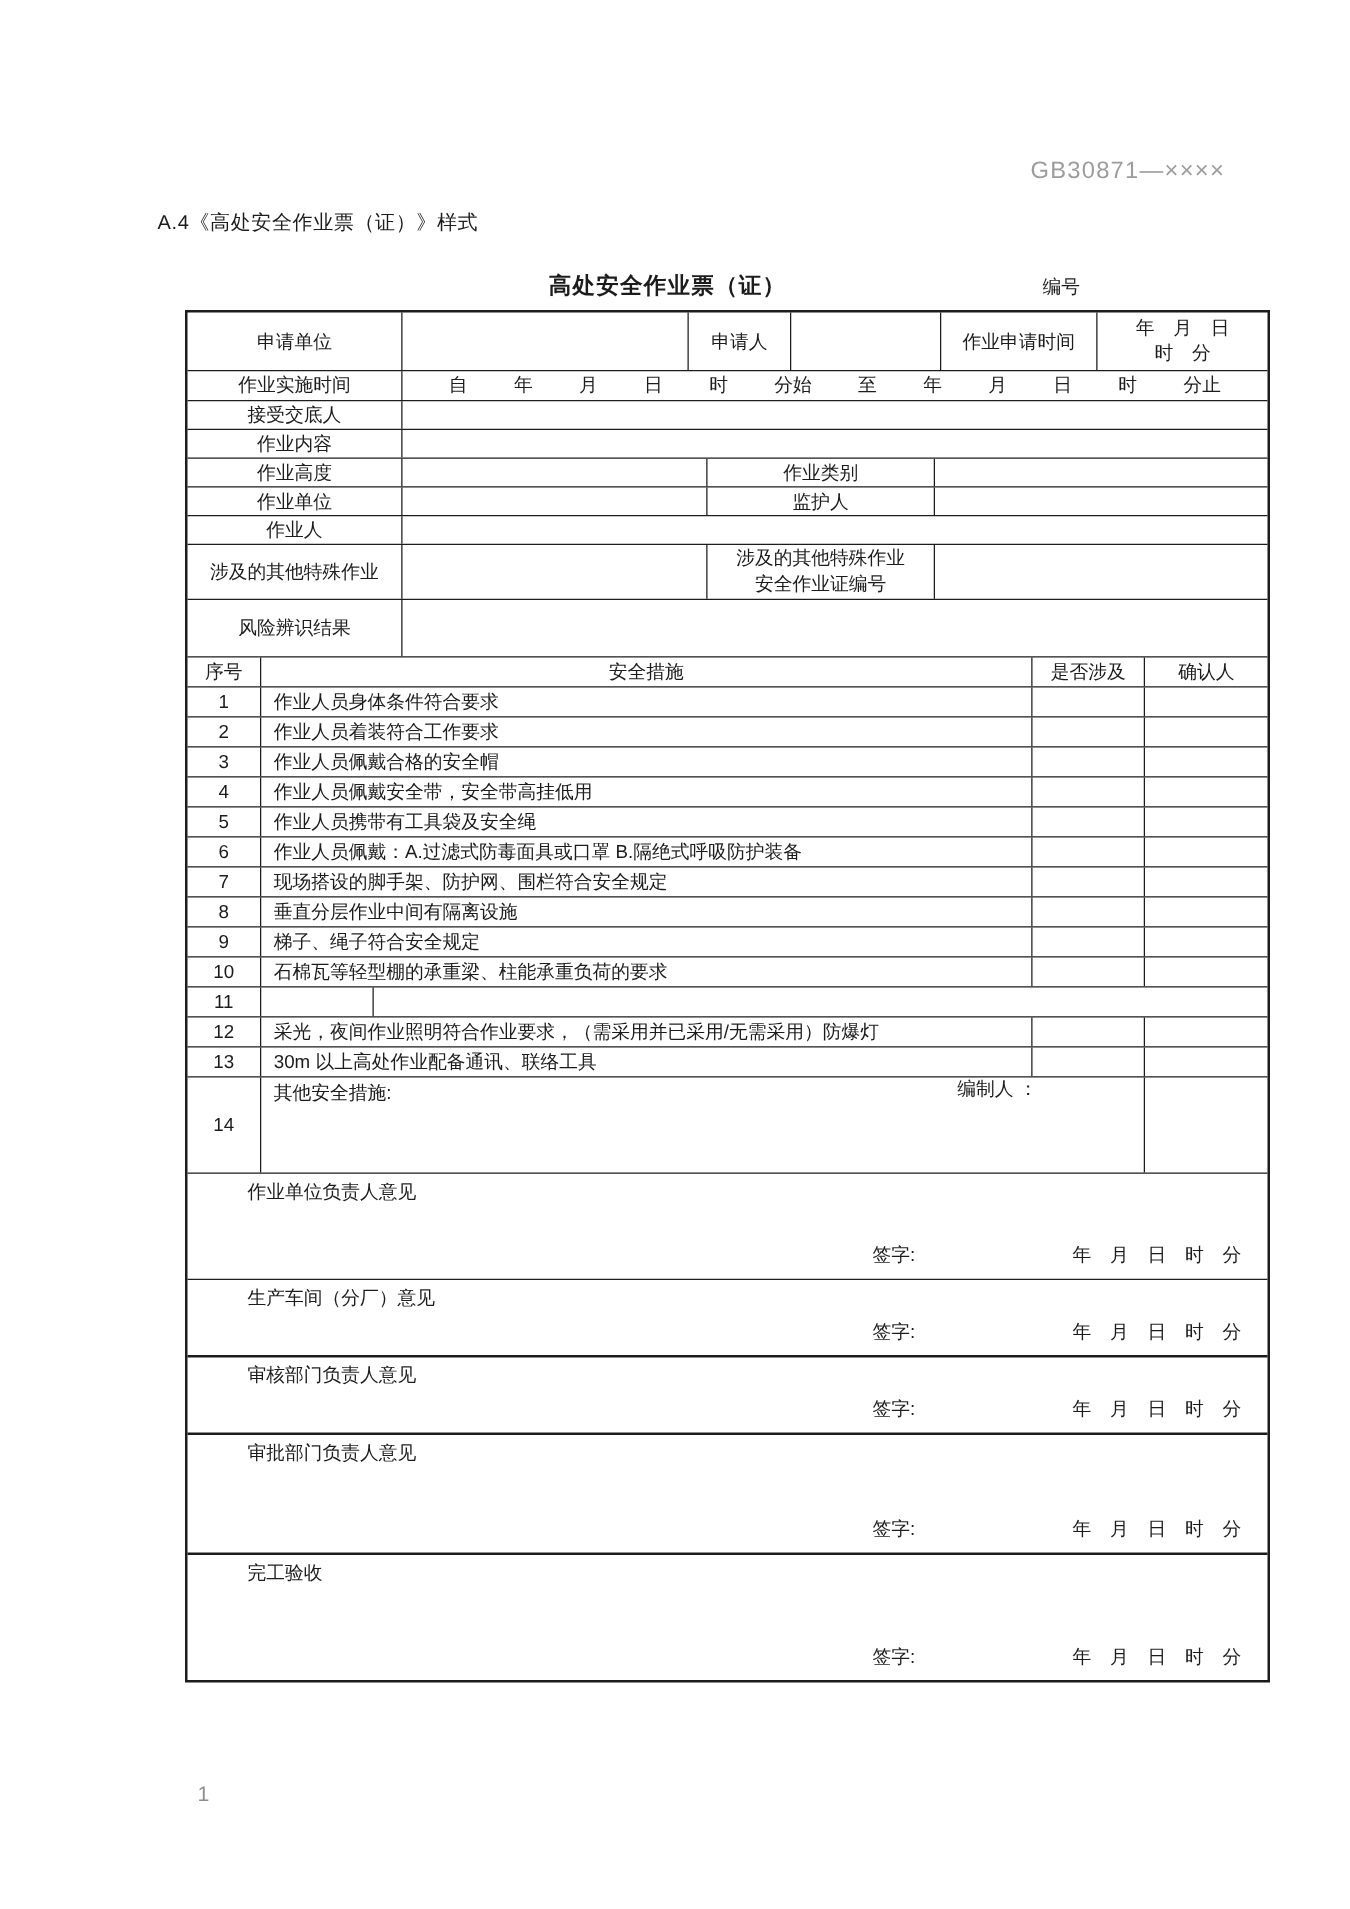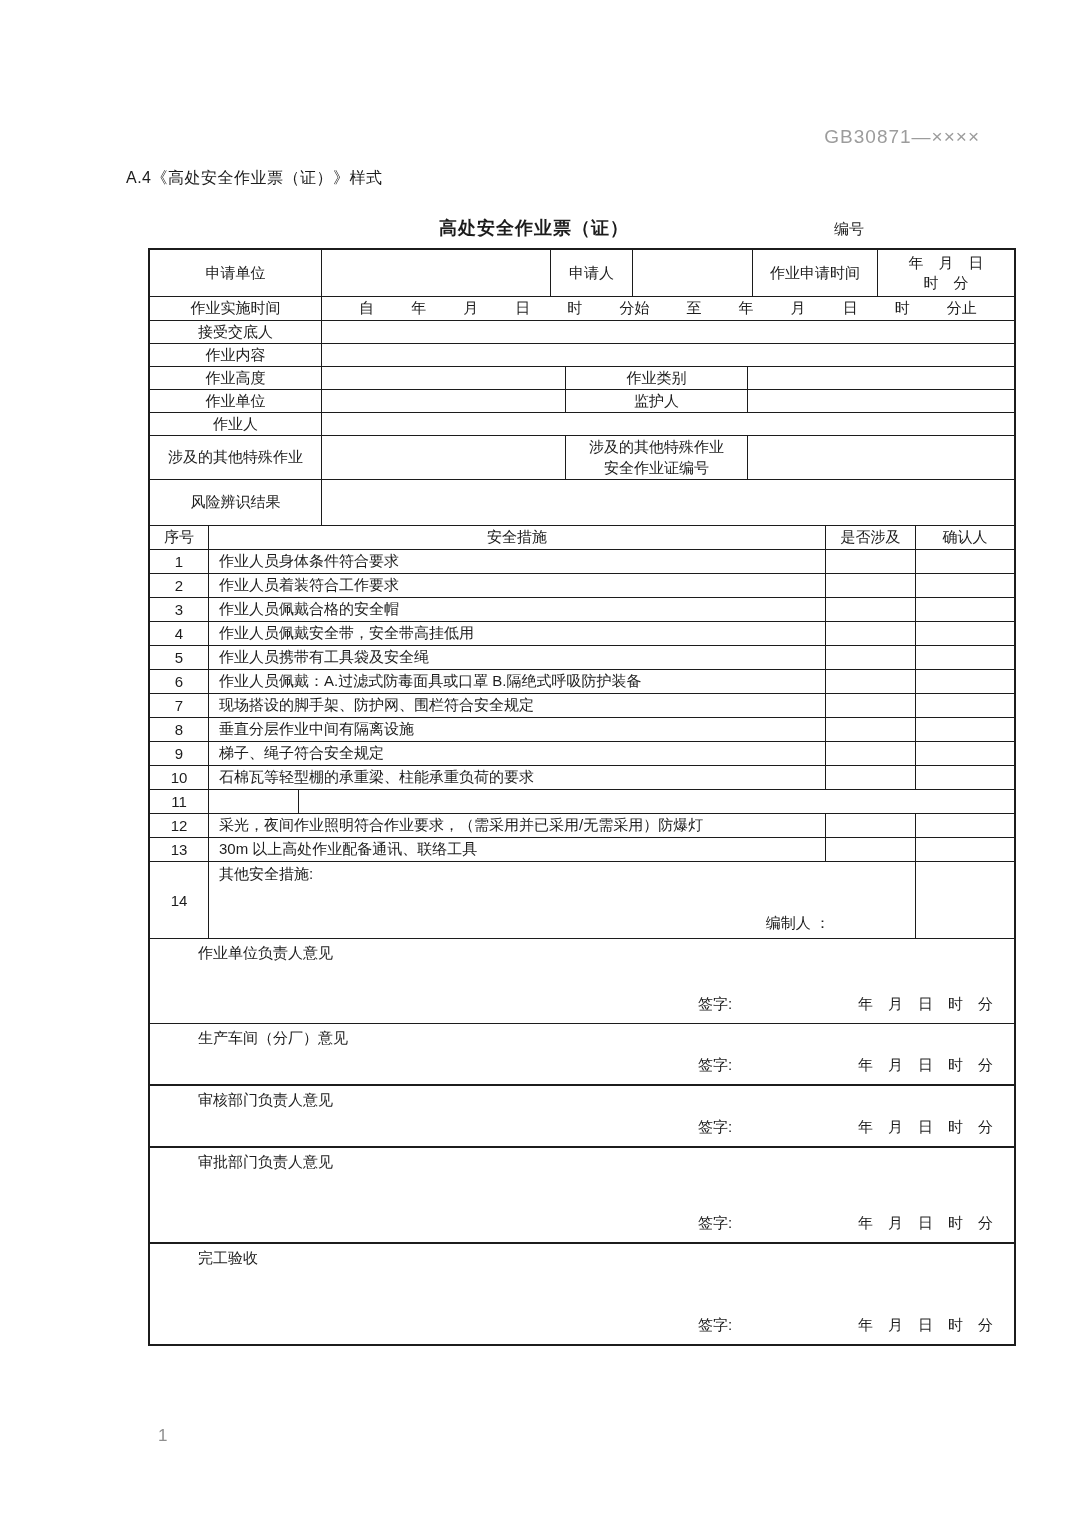--- a/index.html
+++ b/index.html
@@ -17,21 +17,21 @@
   .c:first-child{border-left:none;}
   .grow{flex:1 1 auto;}
   .left{justify-content:flex-start;padding-left:10px;}
   .col{flex-direction:column;line-height:1.35;}
   .spread{justify-content:space-evenly;}
   .w171{width:171px}.w229{width:229px}.w82{width:82px}.w120{width:120px}.w125{width:125px}
   .w244{width:244px}.w182{width:182px}.w58{width:58px}.w617{width:617px}.w90{width:90px}
   .w217{width:217px}.w223{width:223px}.w143{width:143px}.w707{width:707px}
   .h46{height:46px}.h23{height:23px}.h22{height:22px}.h43{height:43px}.h45{height:45px}
   .h76{height:76px}.h33{height:33px}
-  .big{flex-direction:column;justify-content:space-between;align-items:stretch;}
+  .big{justify-content:space-between;align-items:stretch;}
   .other-label{padding:3px 10px;text-align:left;}
   .preparer{text-align:right;padding:0 85px 5px 0;}
   .op{display:flex;flex-direction:column;justify-content:space-between;border-top:1px solid #1c1c1c;padding-left:40px;}
   .thick{border-top-width:2px;}
   .op-label{padding:5px 8px 0 8px;}
   .sign-row{position:relative;height:22px;margin-bottom:6px;}
   .sign-lab{position:absolute;left:508px;}
   .sign-date{position:absolute;left:668px;white-space:pre;}
   .h84{height:84px}.h60{height:60px}.h94{height:94px}.h100{height:100px}
   .page-number{position:absolute;top:1426px;left:158px;font-size:17px;color:#8f8f8f;}

